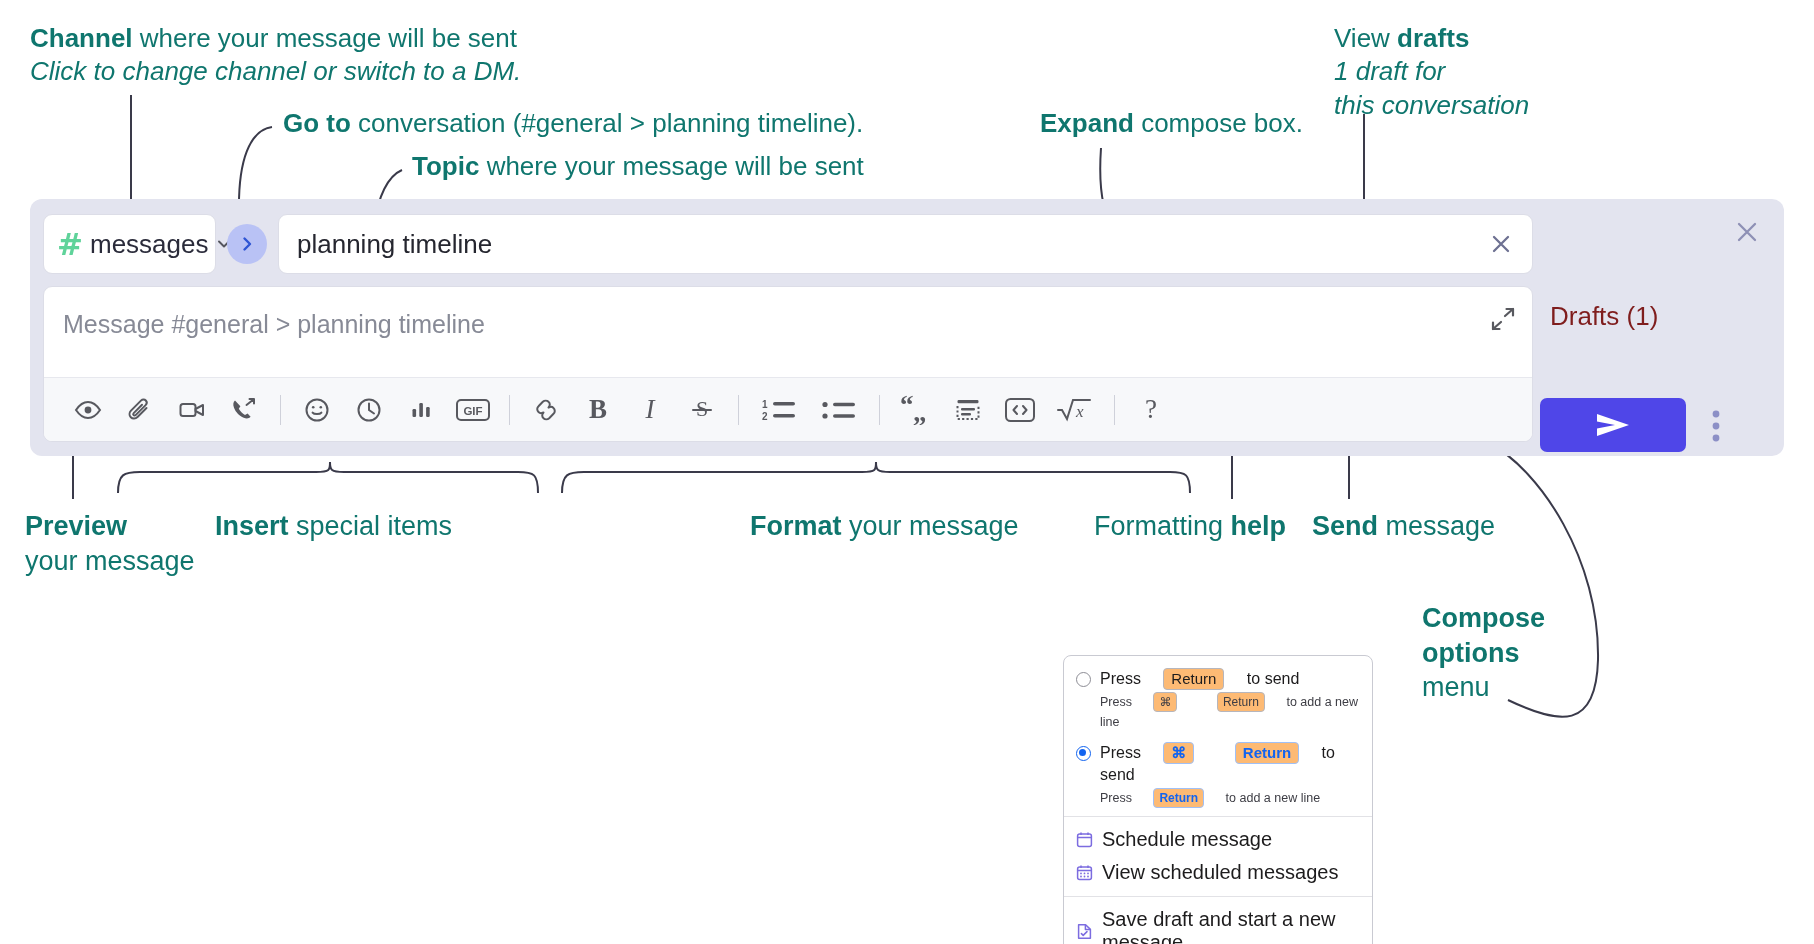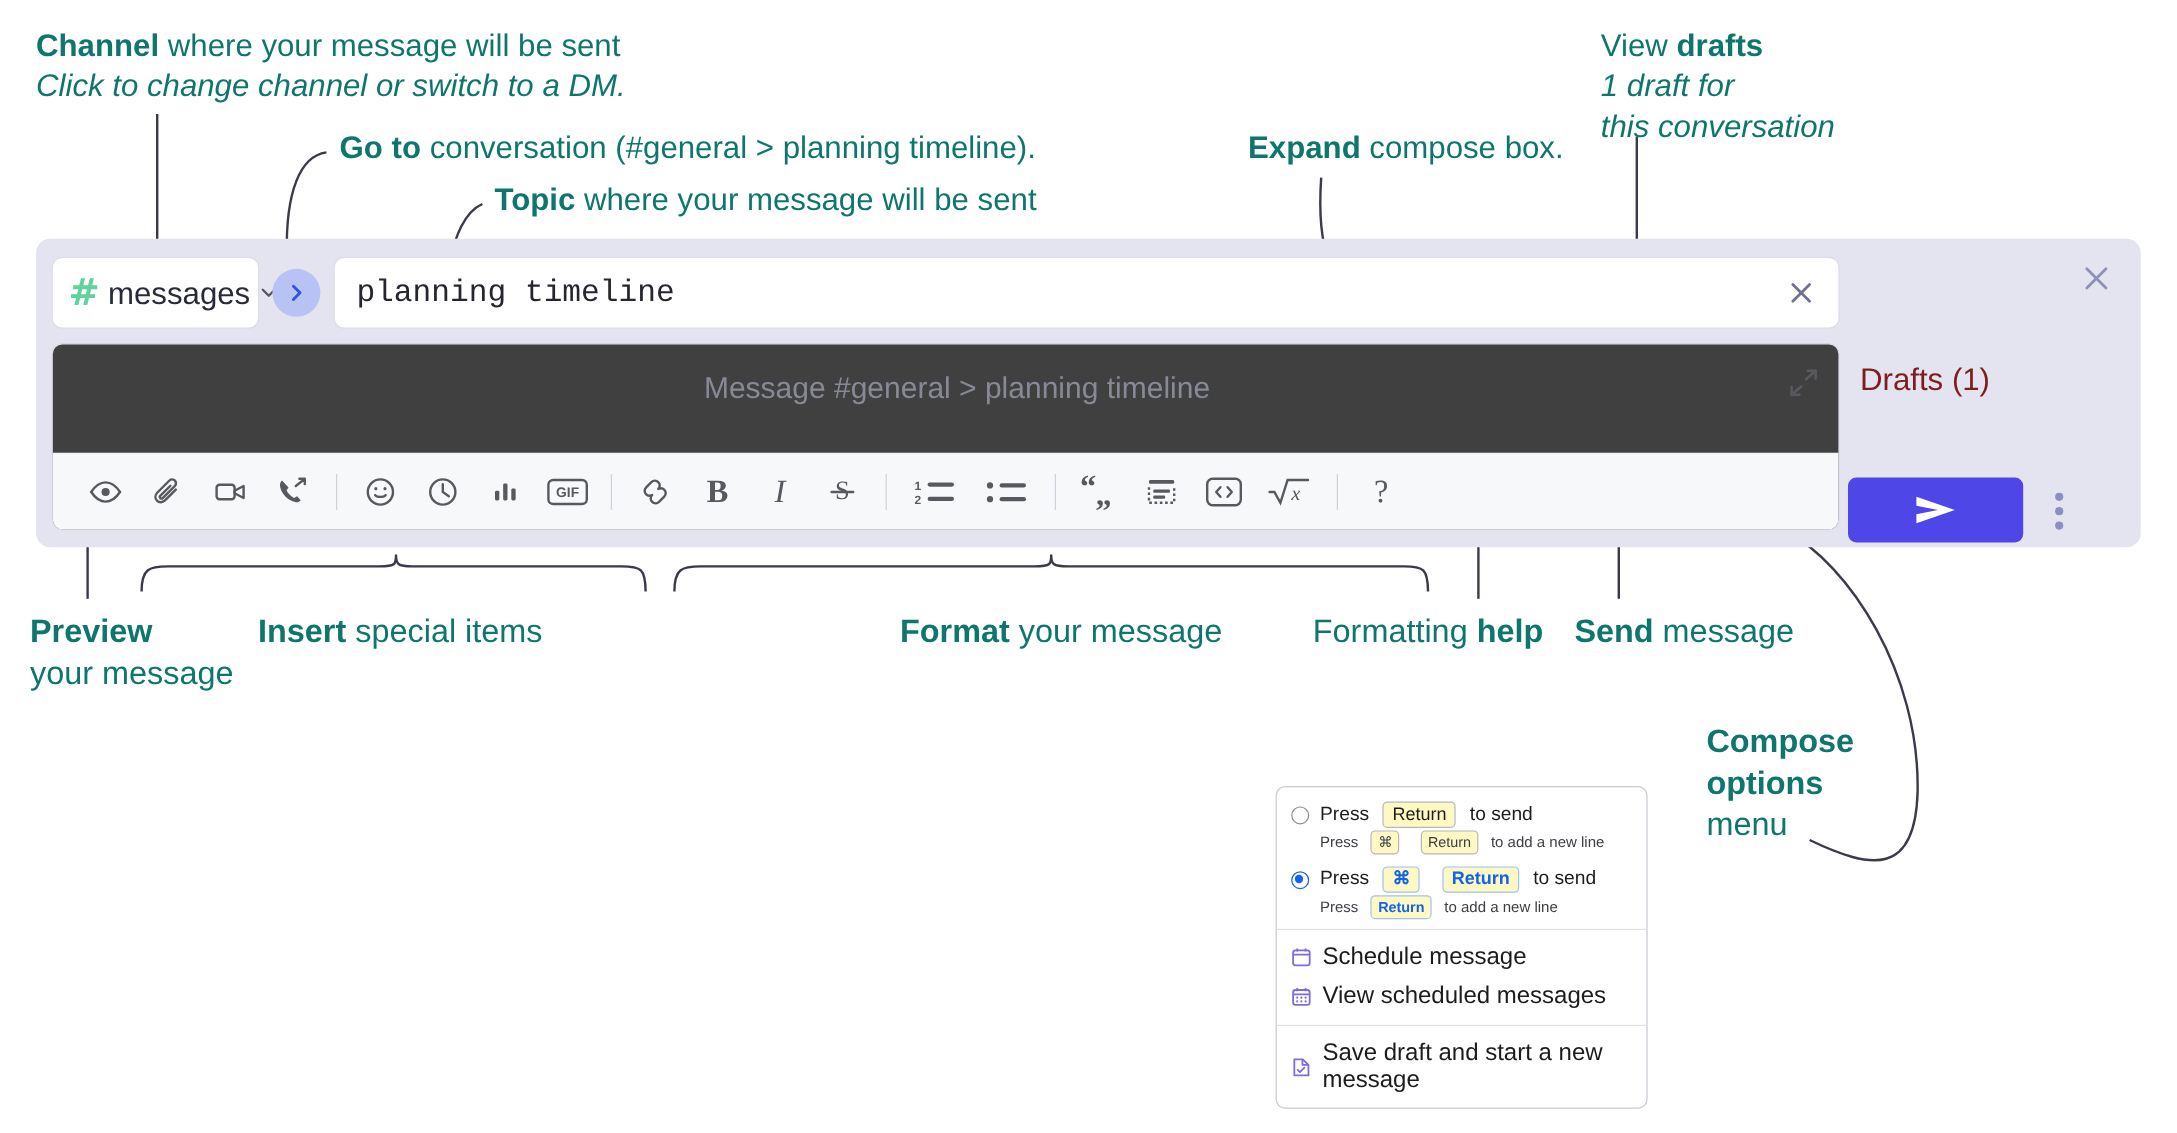--- a/index.html
+++ b/index.html
@@ -52,31 +52,31 @@
   .goto-btn {
     width:40px; height:40px; border-radius:50%;
     background:#b9c2f5;
     display:flex; align-items:center; justify-content:center;
     cursor:pointer; flex:none;
   }
 
   .topic-field {
     flex:1; height:60px;
     background:#fff; border:1px solid #dcdde7; border-radius:9px;
-    display:flex; align-items:center; padding:0 16px 0 18px;font-family:Liberation Mono, monospace;
+    display:flex; align-items:center; padding:0 16px 0 18px;
   }
   .topic-value { flex:1; font-size:26px; color:#25262f; }
   .topic-clear { width:30px; height:30px; cursor:pointer; }
 
   .msgbox {
     margin-top:11px;
-    background:#404040; border:1px solid #dcdde7; border-radius:9px;
+    background:#ffffff; border:1px solid #dcdde7; border-radius:9px;
     width:100%; height:156px;
     position:relative;
-    display:flex; flex-direction:column;text-align:center;
+    display:flex; flex-direction:column;
   }
   .msg-placeholder {
     font-size:25px; color:#878a96;
     padding:23px 0 0 19px;
   }
   .expand-btn { position:absolute; right:15px; top:18px; width:28px; height:28px; cursor:pointer; }
 
   .toolbar {
     position:absolute; left:0; right:0; bottom:0;
     height:64px;
@@ -119,21 +119,21 @@
     color:#1d1c1d;
   }
   .opt { display:flex; align-items:flex-start; padding:2px 12px 0 12px; }
   .radio { width:15px; height:15px; border-radius:50%; border:1.6px solid #8d8d95; margin:4px 9px 0 0; flex:none; }
   .radio.on { border-color:#1264f0; }
   .radio.on::after { content:""; display:block; width:7px; height:7px; margin:2.4px; border-radius:50%; background:#1264f0; }
   .optline { font-size:16px; line-height:22px; }
   .subline { font-size:12.5px; color:#3d3d44; margin:2px 0 8px 36px; line-height:20px; }
   .key {
     display:inline-block; border:1px solid #b6b6bd; border-radius:4px;
-    padding:0 6px; margin:0 7px; background:#fef9c3; line-height:18px;
+    padding:0 6px; margin:0 18px; background:#fdba74; line-height:18px;
   }
   .key.big { font-size:15px; padding:1px 7px; }
   .key.blue { color:#1264f0; border-color:#9fc0f7; font-weight:700; }
   .key.sm { font-size:12px; padding:0 5px; }
   .menu-div { height:1px; background:#e2e2e6; margin:7px 0 6px 0; }
   .menu-item { display:flex; align-items:center; gap:9px; padding:5px 12px; font-size:20px; cursor:pointer; }
   .menu-item svg { flex:none; color:#7c6ce0; }
 
   
   .lines { position:absolute; inset:0; pointer-events:none; }

